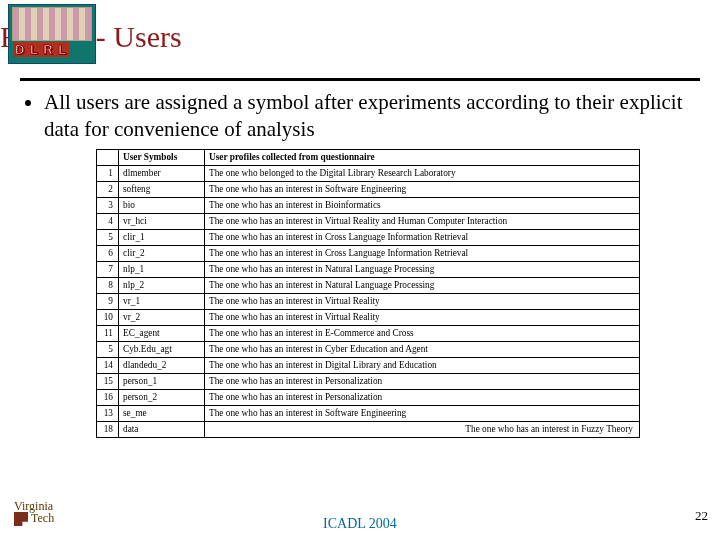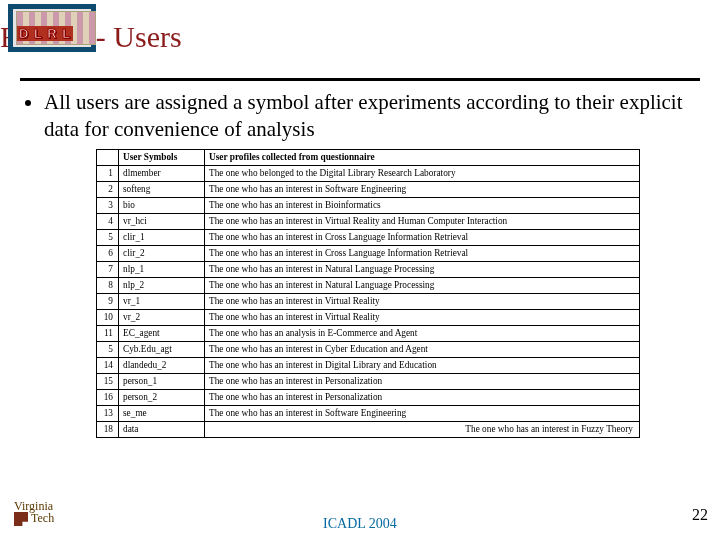--- a/index.html
+++ b/index.html
@@ -13,23 +13,23 @@
   }
   .header {
     position: relative;
     height: 72px;
   }
   .logo-box {
     position: absolute;
     left: 8px;
     top: 4px;
     width: 88px;
-    height: 48px;
-    background: #e5e5e5;
-    border: 5px solid #0c4a6e;
+    height: 60px;
+    background: #0f766e;
+    border: 1px solid #0c4a6e;
   }
   .logo-box .dlrl {
     position: absolute;
     left: 4px;
     bottom: 6px;
     font-family: Arial, sans-serif;
     font-weight: bold;
     font-size: 13px;
     letter-spacing: 1px;
     color: #fff;
@@ -110,21 +110,21 @@
     left: 50%;
     transform: translateX(-50%);
     bottom: 8px;
     font-size: 14px;
     color: #0369a1;
   }
   .pagenum {
     position: absolute;
     right: 12px;
     bottom: 16px;
-    font-size: 16px;
+    font-size: 13px;
     color: #000;
     margin-left: 44px;
   }
   tr.last td.fuzzy-desc {
     text-align: right;
     padding-right: 6px;
   }
 </style>
 </head>
 <body>
@@ -203,21 +203,21 @@
           <td>The one who has an interest in Virtual Reality</td>
         </tr>
         <tr>
           <td class="num">10</td>
           <td>vr_2</td>
           <td>The one who has an interest in Virtual Reality</td>
         </tr>
         <tr>
           <td class="num">11</td>
           <td>EC_agent</td>
-          <td>The one who has an analysis in E-Commerce and Agent</td>
+          <td>The one who has an interest in E-Commerce and Cross</td>
         </tr>
         <tr>
           <td class="num">5</td>
           <td>Cyb.Edu_agt</td>
           <td>The one who has an interest in Cyber Education and Agent</td>
         </tr>
         <tr>
           <td class="num">14</td>
           <td>dlandedu_2</td>
           <td>The one who has an interest in Digital Library and Education</td>

